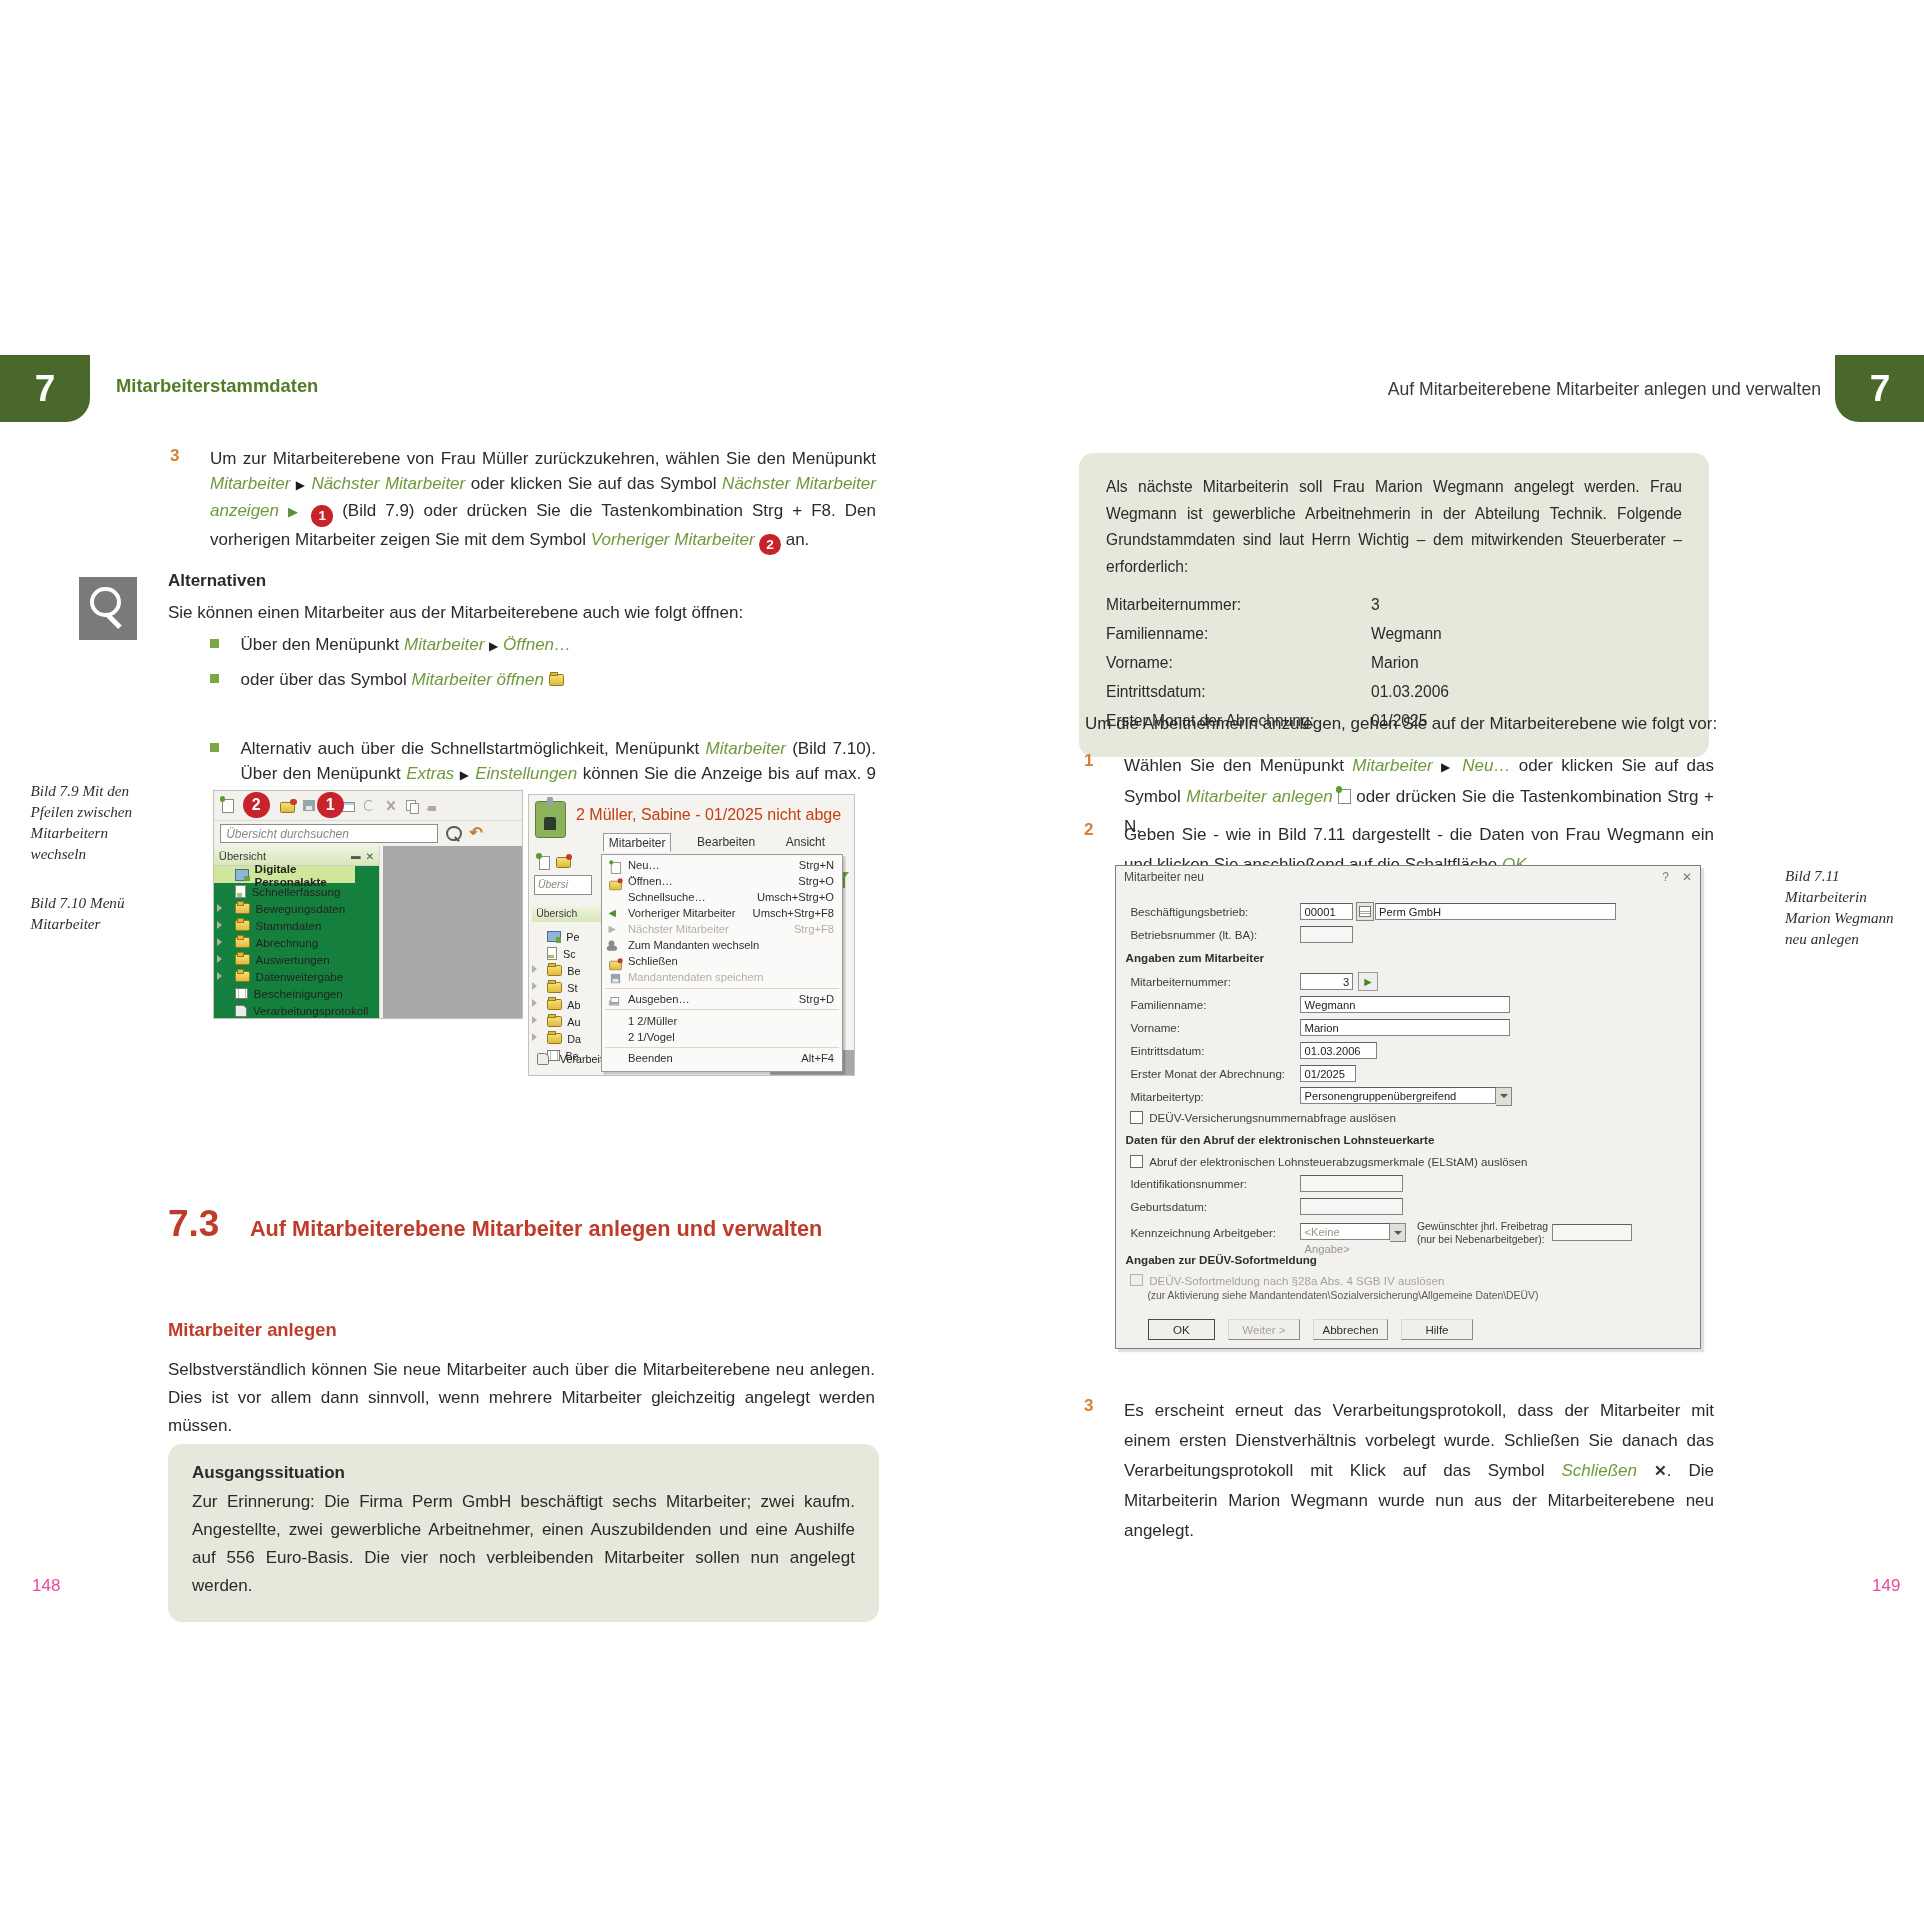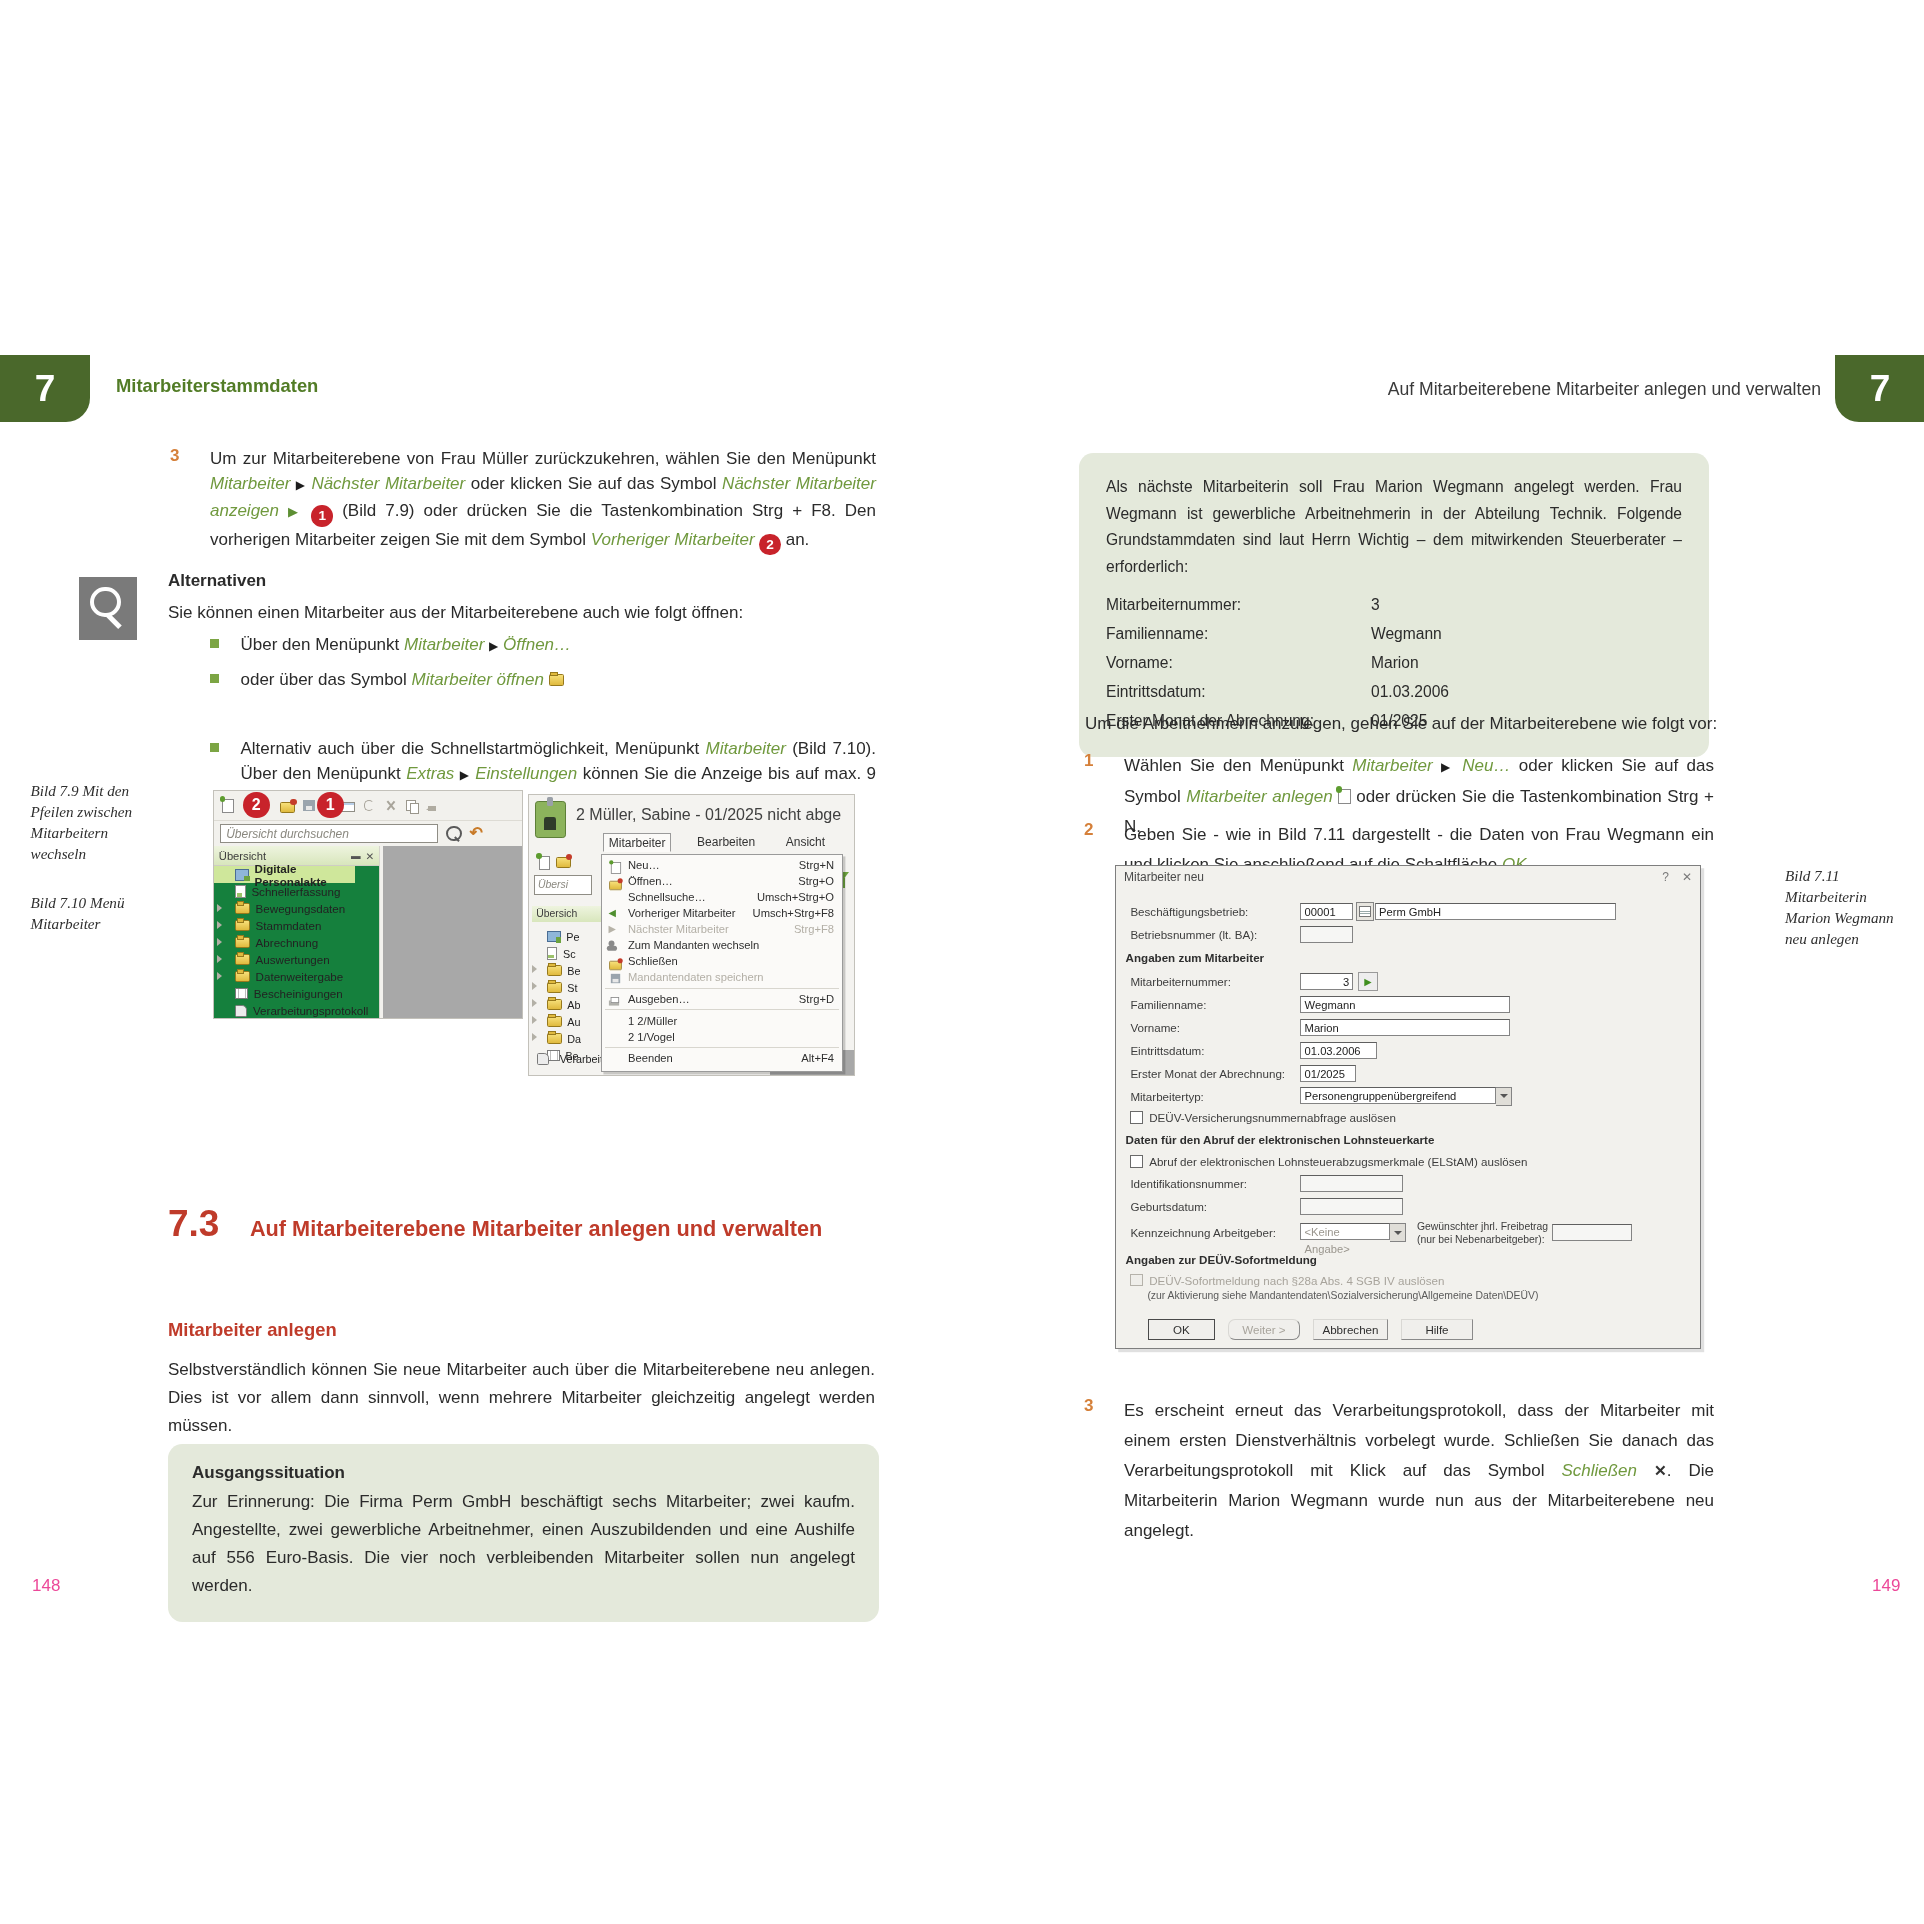--- a/index.html
+++ b/index.html
@@ -119,21 +119,21 @@
   .ico-grid{width:11.2px;height:8.8px;border:0.8px solid #7a7a7a;background:
       repeating-linear-gradient(90deg,#fff 0 2.4px,#bcbcbc 2.4px 3.2px);}
   .ico-log{width:10.4px;height:10.4px;border:0.8px solid #7a7a7a;background:#ececec;border-radius:1.6px 4.8px 1.6px 1.6px;}
 
   
   .f710{left:528px;top:794px;width:327px;height:282px;background:#f4f3f0;}
   .f710 .appicon{position:absolute;left:6.4px;top:6.4px;width:29px;height:35px;background:#8cb35c;
         border:0.8px solid #5d7f38;border-radius:3.2px;}
   .f710 .appicon::before{content:"";position:absolute;left:10.4px;top:-5.6px;width:6.4px;height:9.6px;background:#9aa0a8;border-radius:1.6px;}
   .f710 .appicon::after{content:"";position:absolute;left:8px;top:14.4px;width:11.2px;height:13px;background:#2f3b2a;border-radius:2.4px 2.4px 0 0;}
-  .f710title{position:absolute;left:47px;top:11.2px;font-size:16px;color:#404040;white-space:nowrap;}
+  .f710title{position:absolute;left:47px;top:11.2px;font-size:16px;color:#c2410c;white-space:nowrap;}
   .menubar{position:absolute;left:74px;top:38px;display:flex;gap:21px;font-size:12px;color:#333;}
   .menubar .mb{padding:1.6px 4.8px;}
   .menubar .mb.active{border:0.8px solid #9a9a9a;background:#fbfaf8;border-bottom-color:#fbfaf8;}
   .dropdown{position:absolute;left:72px;top:59px;width:242px;height:218px;background:#fbfaf8;
             border:0.8px solid #9a9a9a;box-shadow:2.4px 2.4px 0 rgba(0,0,0,.18);z-index:2;padding-top:2.4px;box-sizing:border-box;}
   .mi{display:flex;align-items:center;height:16px;font-size:11.2px;color:#2f2f2f;position:relative;padding-left:26px;}
   .mi .sc{margin-left:auto;margin-right:8px;color:#2f2f2f;}
   .mi.dis, .mi.dis .sc{color:#b3afa6;}
   .mi .mico{position:absolute;left:6.4px;top:2.4px;transform:scale(.85);}
   .msep{height:0.8px;background:#d8d6cf;margin:2.4px 3.2px;}
@@ -174,21 +174,21 @@
   .skipbtn{margin-left:4.8px;width:17.6px;height:17px;border:0.8px solid #9a9a9a;background:#eee;
       color:#3f8f1f;font-size:9.6px;line-height:17px;text-align:center;}
   .ddl{position:relative;display:flex;}
   .ddl .arrow{width:14.4px;height:17px;border:0.8px solid #848484;border-left:none;background:#e0ded8;position:relative;}
   .ddl .arrow::after{content:"";position:absolute;left:3.2px;top:6.4px;border:4px solid transparent;border-top:4.8px solid #555;}
   .freilab{font-size:10.4px;line-height:13px;color:#3d3d3d;width:135px;margin-left:11.2px;}
   .dbtns{display:flex;gap:13px;margin:14.4px 0 0 17.6px;}
   .dbtn{height:21.7px;line-height:20px;text-align:center;background:#f0efec;border:0.8px solid #8a8a8a;
         border-top-color:#d9d8d4;border-left-color:#d9d8d4;box-sizing:border-box;font-size:11.6px;color:#2f2f2f;}
   .dbtn.primary{border:1.6px solid #4a4a4a;}
-  .dbtn.dis{color:#a8a49c;border-radius:7px;}
+  .dbtn.dis{color:#a8a49c;}
   .dnote{font-size:10.4px;color:#5a5a5a;height:16px;line-height:16px;}
 </style>
 </head>
 <body>
 
 <div id="canvas">
 
   <div class="abs chapbadge badgeL">
     <span>7</span>
   </div>

